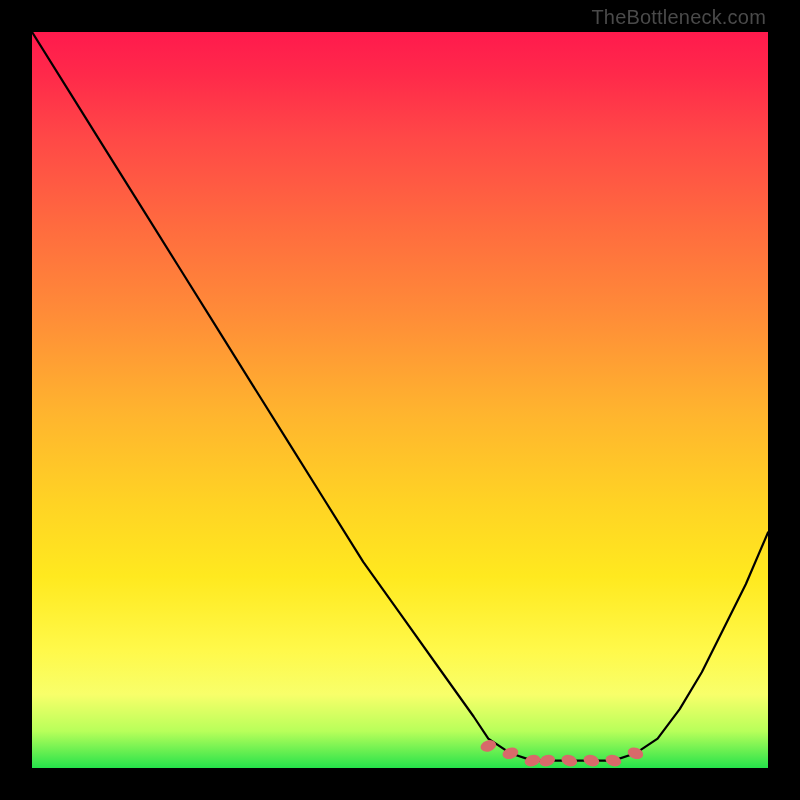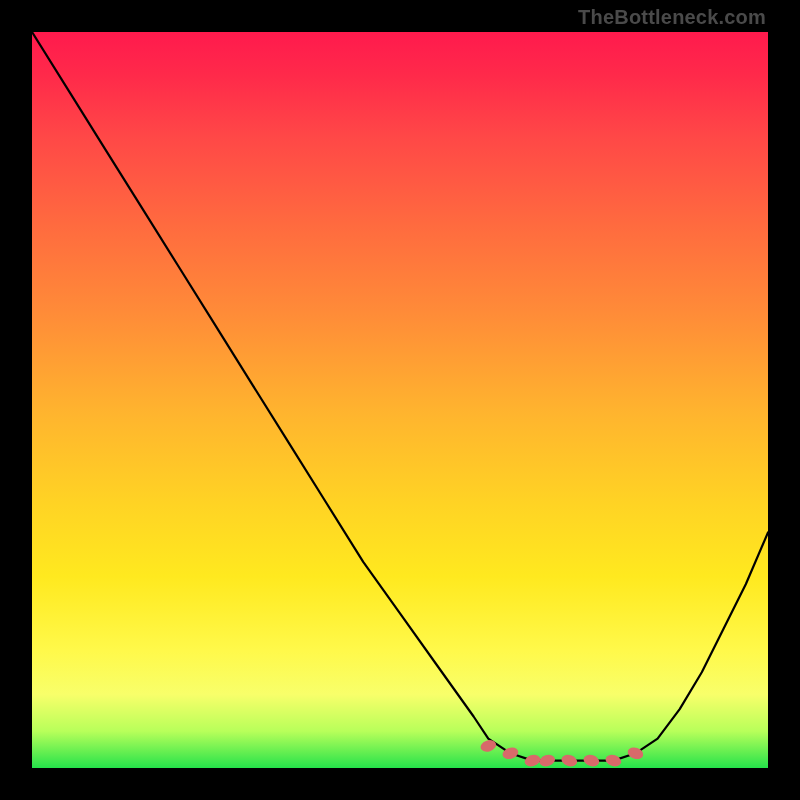--- a/index.html
+++ b/index.html
@@ -44,21 +44,21 @@
     top: 0;
     width: 736px;
     height: 736px;
   }
   .watermark {
     position: absolute;
     top: 6px;
     right: 34px;
     color: #4a4a4a;
     font-size: 20px;
-    font-weight: 700;
+    font-weight: 400;
     letter-spacing: 0.2px;
     user-select: none;
   }
 </style>
 </head>
 <body>
 
 <div class="frame">
 
   <div class="watermark">TheBottleneck.com</div>

